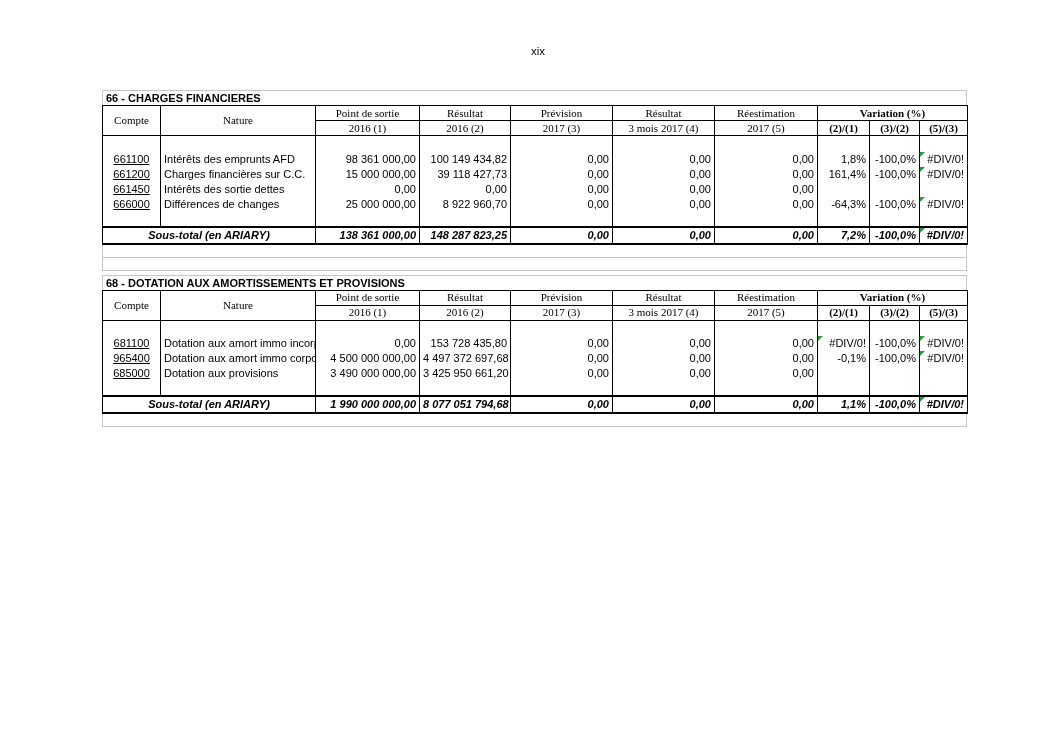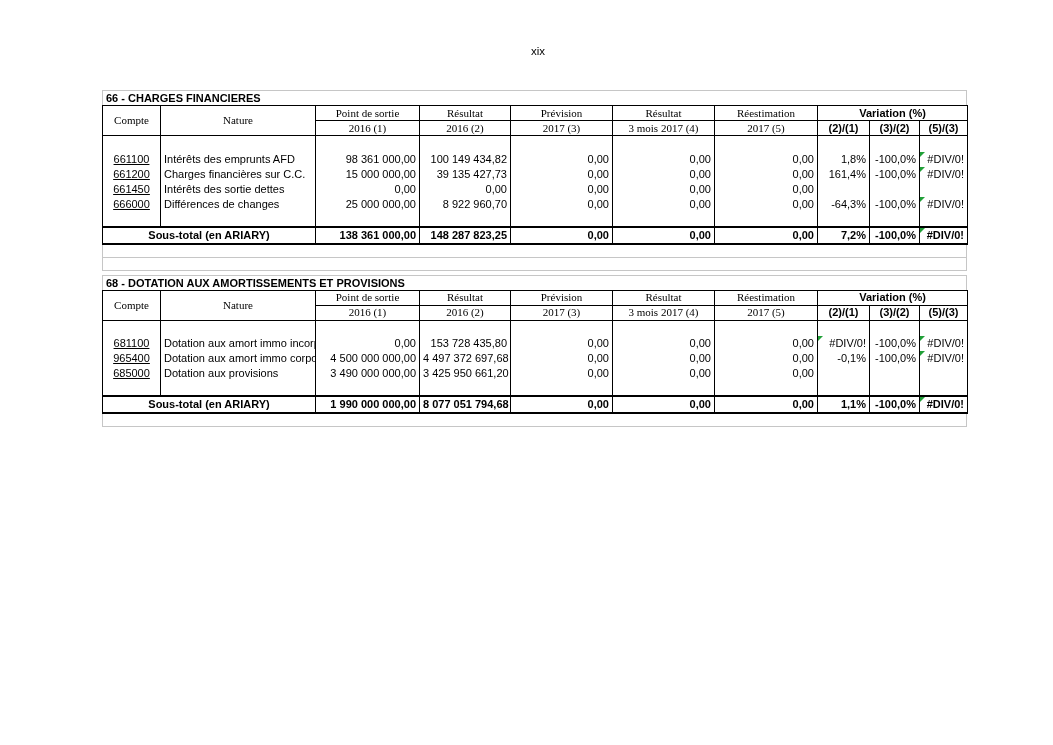--- a/index.html
+++ b/index.html
@@ -30,36 +30,36 @@
   col.w5{width:102px} col.w6{width:102px} col.w7{width:103px}
   col.w8{width:52px} col.w9{width:50px} col.w10{width:48px}
 
   tr.hrow1 td, tr.hrow2 td {
     border-bottom:1px solid #000;
     font-family:"Liberation Serif", serif; text-align:center; font-weight:normal;
   }
   tr.hrow1 { height:15px; }
   tr.hrow2 { height:14px; }
   td.hmerge { vertical-align:top; padding-top:1px; }
-  tr.hrow1 td.hvar, tr.hrow2 td.hvar { font-family:Liberation Sans, sans-serif; font-weight:bold;margin-top:12px; }
+  tr.hrow1 td.hvar, tr.hrow2 td.hvar { font-family:Liberation Serif, serif; font-weight:bold;margin-top:12px; }
 
   tr.blank-tall { height:16px; }
   tr.blank-short { height:13px; }
   tr.data { height:15px; }
   td.c-compte { text-align:center;text-decoration:underline; }
   td.c-nature { text-align:left; }
   td.num { text-align:right; }
   td.var { position:relative; }
   .tri {
     position:absolute; top:0; left:0; width:0; height:0;
     border-top:5px solid var(--marker); border-right:5px solid transparent;
   }
 
   tr.subtotal { height:17px; }
-  tr.subtotal td { font-weight:bold; border-top:2px solid #000; border-bottom:2px solid #000; }
+  tr.subtotal td { font-weight:bold; border-top:2px solid #000; border-bottom:2px solid #000;font-style:italic; }
   td.sub-label { text-align:center; }
 
   .gap-row { height:13px; border:1px solid var(--grid); border-top:none; }
 </style>
 </head>
 <body>
 
 <div class="page">
   <div class="page-num">xix</div>
 
@@ -122,21 +122,21 @@
           <td class="num">0,00</td>
           <td class="num">0,00</td>
           <td class="num">1,8%</td>
           <td class="num">-100,0%</td>
           <td class="num var"><span class="tri"></span><span>#DIV/0!</span></td>
         </tr>
         <tr class="data">
           <td class="c-compte">661200</td>
           <td class="c-nature">Charges financières sur C.C.</td>
           <td class="num">15 000 000,00</td>
-          <td class="num">39 135 427,73</td>
+          <td class="num">39 118 427,73</td>
           <td class="num">0,00</td>
           <td class="num">0,00</td>
           <td class="num">0,00</td>
           <td class="num">161,4%</td>
           <td class="num">-100,0%</td>
           <td class="num var"><span class="tri"></span><span>#DIV/0!</span></td>
         </tr>
         <tr class="data">
           <td class="c-compte">661450</td>
           <td class="c-nature">Intérêts des sortie dettes</td>

